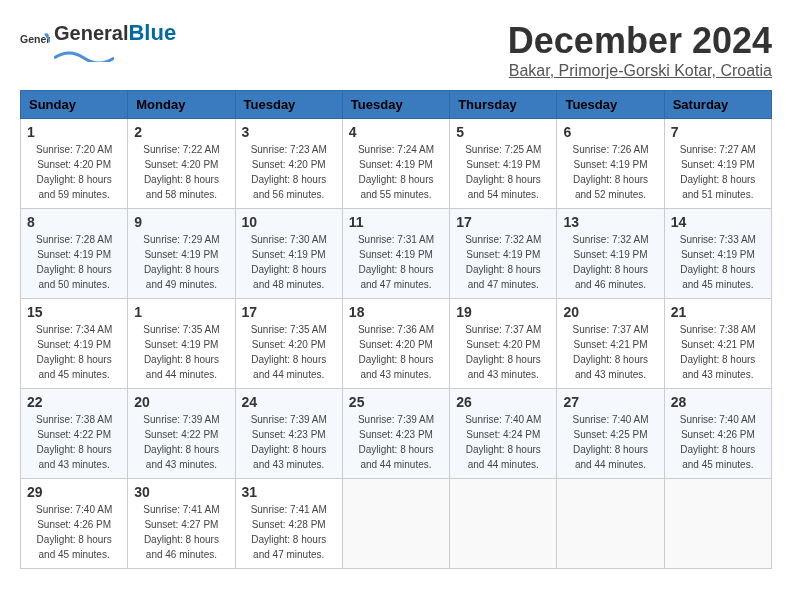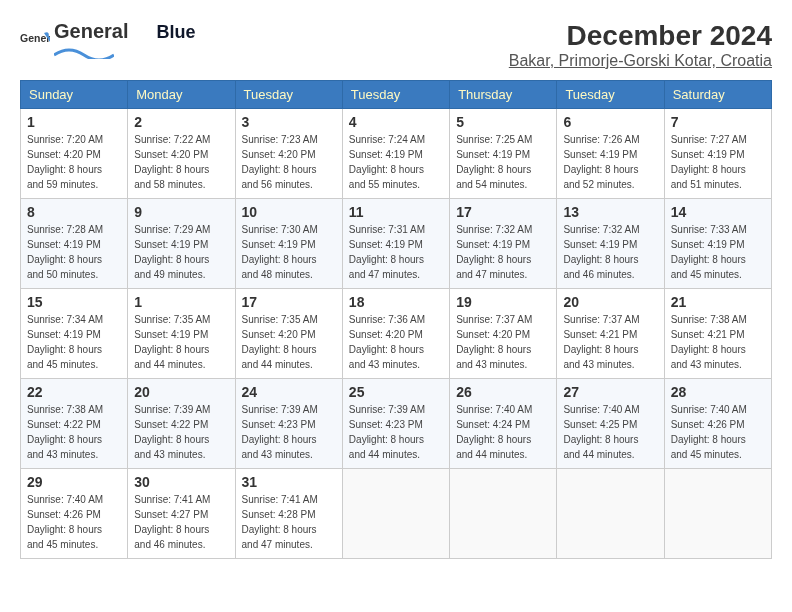--- a/index.html
+++ b/index.html
@@ -22,42 +22,42 @@
       gap: 4px;
     }
     .logo-icon {
       width: 30px;
       height: 30px;
     }
     .title-area {
       text-align: right;
     }
     .month-title {
-      font-size: 28px;
+      font-size: 36px;
       font-weight: bold;
       color: #333;
       margin-left: 8px;
     }
     .location-title {
       font-size: 16px;
       color: #555;
       text-decoration: underline;
     }
     .calendar {
       width: 100%;
       border-collapse: collapse;
       table-layout: fixed;
     }
     .calendar th {
       background-color: #3a7abf;
-      color: #fef9c3;
+      color: #000000;
       text-align: left;
       padding: 6px 8px;
       font-size: 13px;
-      font-weight: normal;
+      font-weight: bold;
       border: 1px solid #2e6aa8;
     }
     .calendar td {
       vertical-align: top;
       padding: 5px 6px;
       border: 1px solid #ccc;
       font-size: 10.5px;
       color: #333;
       background: #fff;
       height: 90px;
@@ -69,38 +69,39 @@
       font-size: 14px;
       font-weight: bold;
       color: #333;
       display: block;
       margin-bottom: 2px;
     }
     .day-info {
       font-size: 10px;
       color: #444;
       line-height: 1.5;
+      text-align: center;
     }
     .empty-cell {
       background: #f9f9f9 !important;
     }
   </style>
 </head>
 <body>
 
 <div class="header-logo">
   <div class="logo">
     <svg class="logo-icon" viewBox="0 0 40 40" width="40" height="40">
       <text x="0" y="20" font-size="14" font-weight="bold" fill="#333">General</text>
       <path d="M32,8 Q40,4 38,14 Q44,10 40,20" fill="#4a90d9"></path>
     </svg>
     <div>
       <div style="display:flex; align-items:baseline; gap:0;">
         <span style="font-size:20px; font-weight:bold; color:#333;">General</span>
-          <span style="font-size:18px; font-weight:bold; color:#0f172a;padding-left:28px;">Blue</span>
+          <span style="font-size:22px; font-weight:bold; color:#0369a1;">Blue</span>
       </div>
       <div>
         <svg width="60" height="16">
           <path d="M0,12 Q15,2 30,12 Q45,22 60,12" fill="none" stroke="#4a90d9" stroke-width="3"></path>
         </svg>
       </div>
     </div>
   </div>
   <div class="title-area">
     <div class="month-title">December 2024</div>

